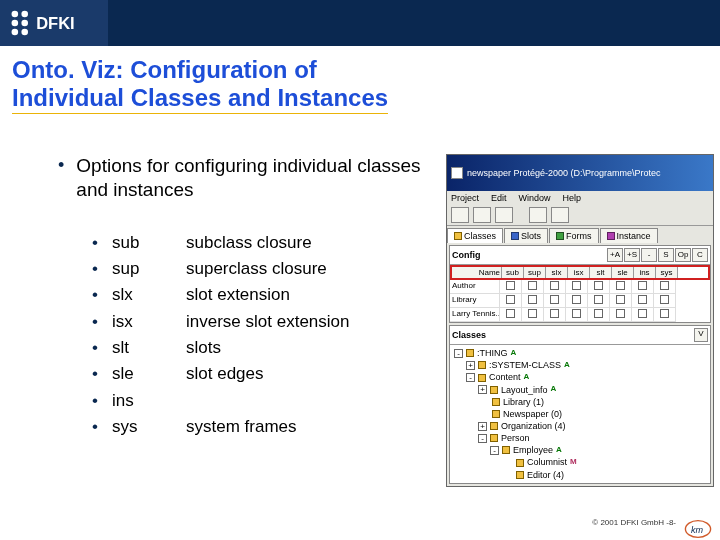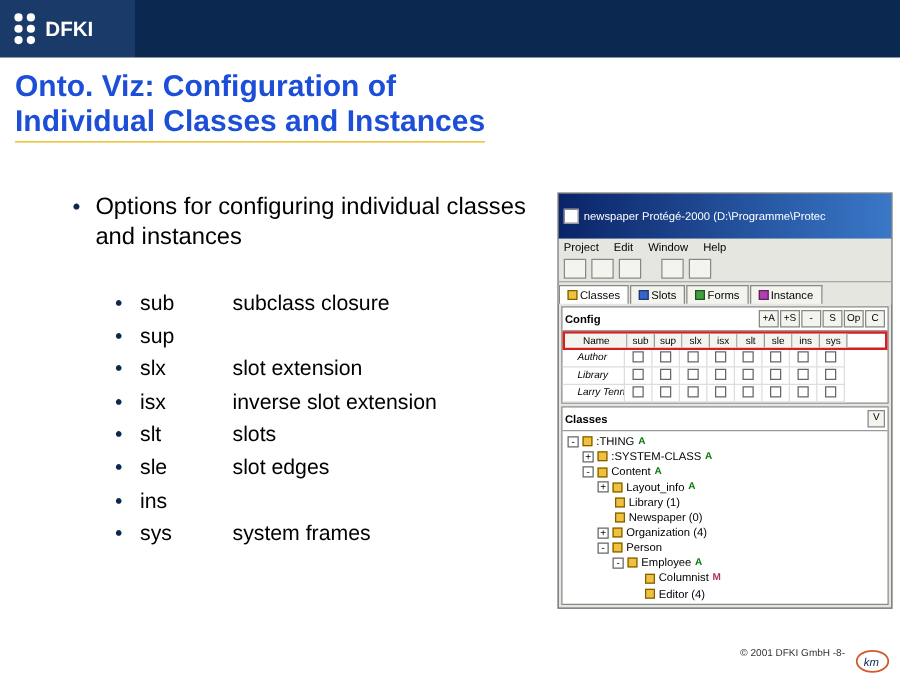--- a/index.html
+++ b/index.html
@@ -48,26 +48,26 @@
   .sq.g { background: #40a040; border: 1px solid #205020; }
   .sq.p { background: #b040b0; border: 1px solid #602060; }
 
   .shot .pane { background: #fff; border: 1px solid #888; margin: 2px; }
   .config-row { display: flex; border-bottom: 1px solid #999; padding: 2px; gap: 2px; align-items: center; }
   .config-row .lbl { font-weight: bold; flex: 1; }
   .config-row .tbtn { width: 16px; height: 14px; border: 1px solid #888; background: #f4f4ee; font-size: 8px; text-align: center; line-height: 12px; }
 
   .gridhead { display: flex; border: 2px solid #d02020; }
   .gridhead .cell { border-right: 1px solid #999; padding: 1px 1px; text-align: center; font-size: 8px; background: #f4f4ee; }
-  .gridhead .cell.name { width: 50px; text-align: center; padding-left: 2px; }
+  .gridhead .cell.name { width: 50px; text-align: right; padding-left: 2px; }
   .gridhead .cell.col { width: 22px; }
 
   .gridrow { display: flex; }
   .gridrow .cell { border-right: 1px solid #ddd; border-bottom: 1px solid #ddd; padding: 1px; font-size: 8px; }
-  .gridrow .cell.name { width: 50px; padding-left: 12px; white-space: nowrap; overflow: hidden; font-style: italic; }
+  .gridrow .cell.name { width: 50px; padding-left: 2px; white-space: nowrap; overflow: hidden; }
   .gridrow .cell.col { width: 22px; text-align: center; }
   .chk { display: inline-block; width: 9px; height: 9px; border: 1px solid #666; background: #fff; }
 
   .classes-hdr { display: flex; padding: 2px; border-bottom: 1px solid #999; align-items: center; }
   .classes-hdr .lbl { font-weight: bold; flex: 1; }
   .classes-hdr .vb { width: 14px; height: 14px; border: 1px solid #888; background: #f4f4ee; font-size: 8px; text-align: center; }
 
   .tree { padding: 2px 4px; font-size: 9px; line-height: 1.35; }
   .tree .node { white-space: nowrap; display: flex; align-items: center; gap: 3px; }
   .tree .tw { display: inline-block; width: 9px; height: 9px; border: 1px solid #666; text-align: center; font-size: 8px; line-height: 7px; background: #fff; }
@@ -116,20 +116,21 @@
     </div>
     <div class="opts" id="opts">
         <div class="row">
           <span class="b">•</span>
           <span class="short">sub</span>
           <span class="long">subclass closure</span>
         </div>
         <div class="row">
           <span class="b">•</span>
           <span class="short">sup</span>
+          <span class="long">superclass closure</span>
         </div>
         <div class="row">
           <span class="b">•</span>
           <span class="short">slx</span>
           <span class="long">slot extension</span>
         </div>
         <div class="row">
           <span class="b">•</span>
           <span class="short">isx</span>
           <span class="long">inverse slot extension</span>

